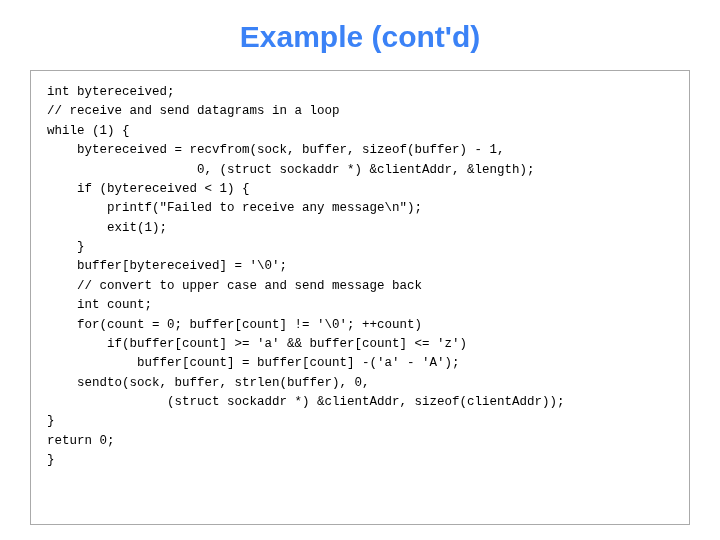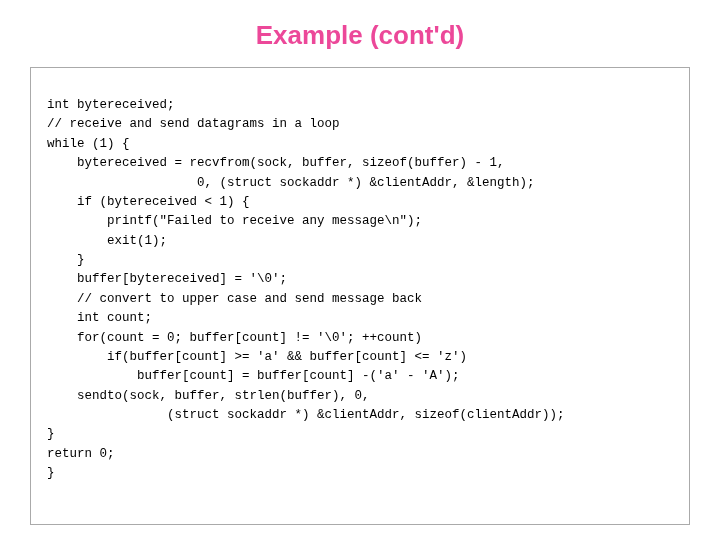--- a/index.html
+++ b/index.html
@@ -20,34 +20,34 @@
       width: 720px;
       height: 540px;
       background: #ffffff;
       display: flex;
       flex-direction: column;
       align-items: center;
       padding: 20px 30px 15px 30px;
     }
 
     .slide-title {
-      font-size: 26px;
+      font-size: 30px;
       font-weight: bold;
-      color: #ec4899;
+      color: #3b82f6;
       margin-bottom: 16px;
       text-align: left;
       font-family: Arial, sans-serif;
     }
 
     .code-box {
       background: #ffffff;
       border: 1px solid #aaaaaa;
       width: 100%;
       flex: 1;
-      padding: 28px 16px;
+      padding: 12px 16px;
       overflow: hidden;
     }
 
     .code-block {
       font-family: 'Courier New', Courier, monospace;
       font-size: 12.5px;
       line-height: 1.55;
       color: #000000;
       white-space: pre;
     }

